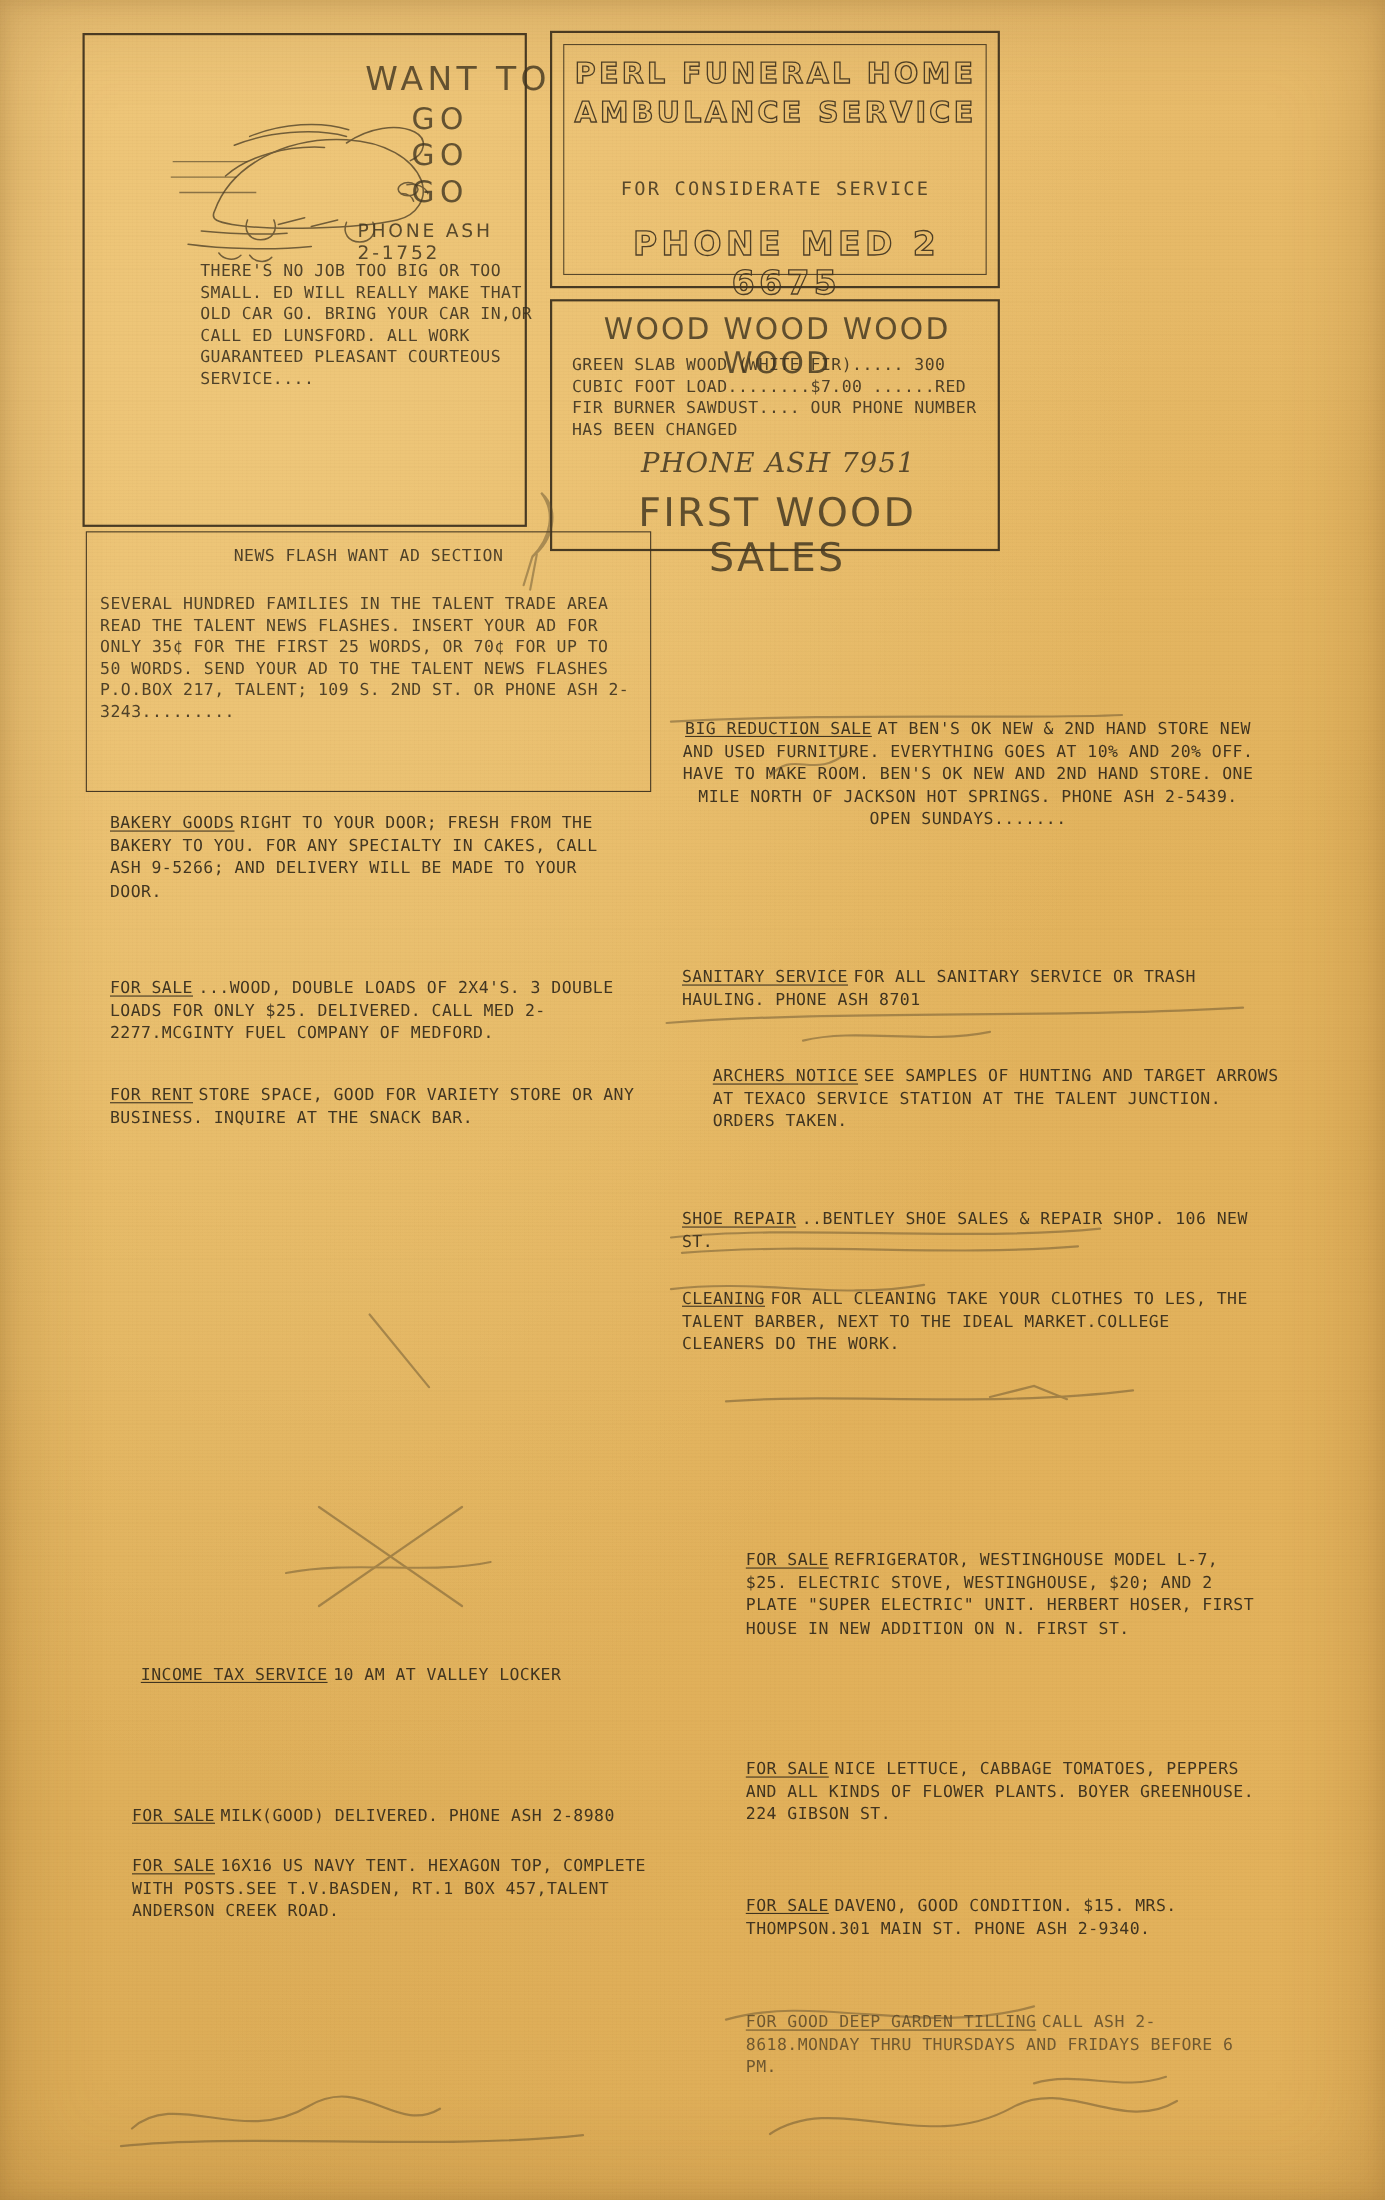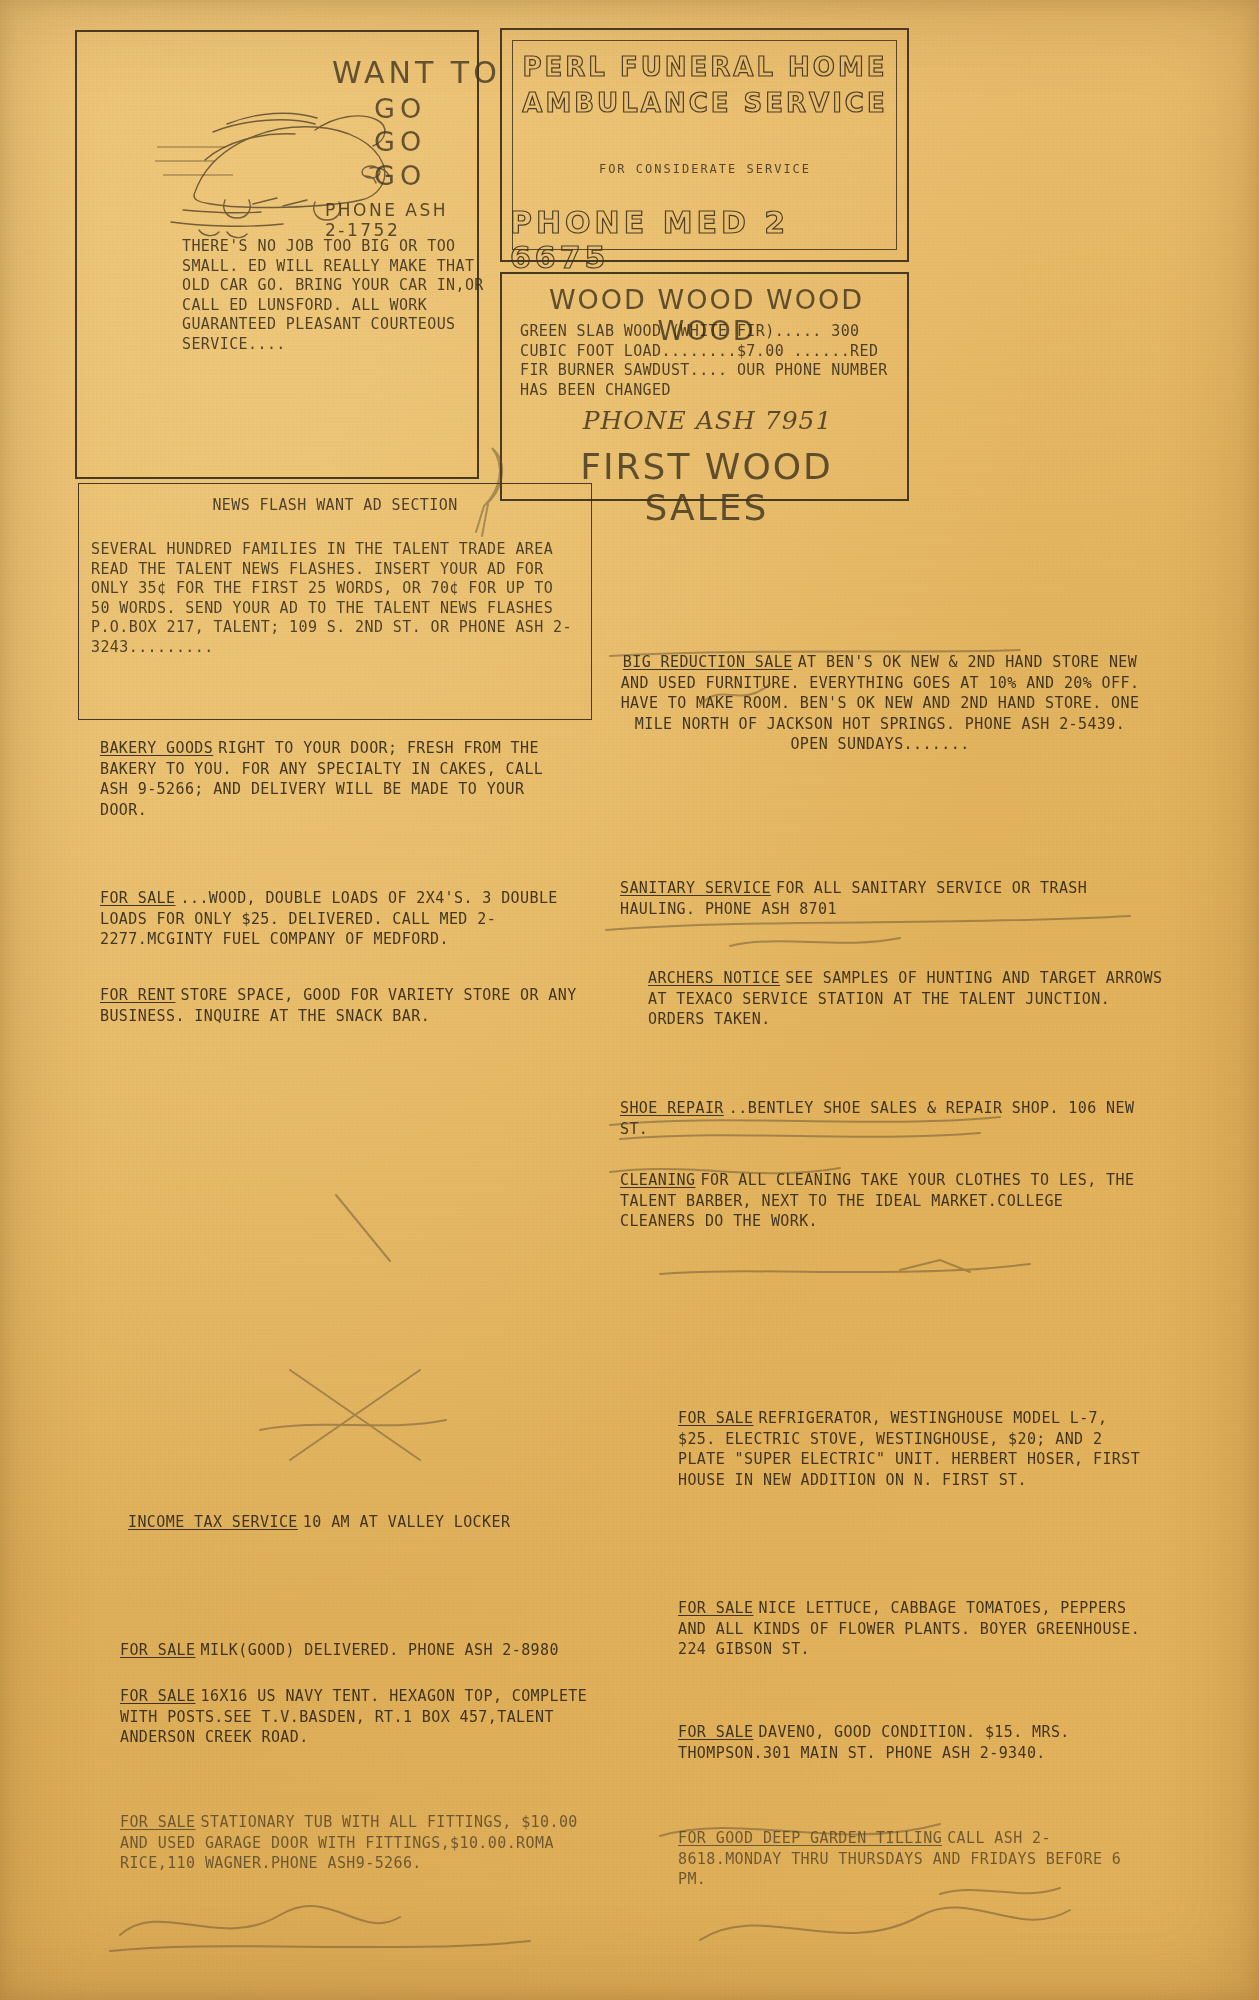--- a/index.html
+++ b/index.html
@@ -112,22 +112,22 @@
     font-family: "DejaVu Sans", sans-serif;
     font-weight: bold;
     color: transparent;
     -webkit-text-stroke: 1.2px #33291a;
     letter-spacing: 3px;
     opacity: 0.92;
   }
   #perl-l1 { position:absolute; left: 18px; top: 22px; width: 370px; font-size: 26px; text-align:center;}
   #perl-l2 { position:absolute; left: 18px; top: 58px; width: 370px; font-size: 26px; text-align:center;}
   #perl-l3 { position:absolute; left: 18px; top: 132px; width: 370px; text-align:center;
-             font-family:"DejaVu Sans Mono", monospace; font-size: 12px; letter-spacing: 2px; color:#2f2718; opacity:.85;}
-  #perl-l4 { position:absolute; left: 8px; top: 175px; width: 370px; font-size: 30px; letter-spacing: 4px;}
+             font-family:"DejaVu Sans Mono", monospace; font-size: 17px; letter-spacing: 2px; color:#2f2718; opacity:.85;}
+  #perl-l4 { position:absolute; left: 28px; top: 175px; width: 370px; font-size: 30px; text-align:center; letter-spacing: 4px;}
 
   
   #ad-wood { left: 500px; top: 272px; width: 405px; height: 225px; }
   #wood-l1 { position:absolute; left: 12px; top: 10px; width: 385px; text-align:center;
              font-family:"DejaVu Sans", sans-serif; font-size: 27px; letter-spacing: 2px; color:#332a19; opacity:.82;}
   #wood-body { position:absolute; left: 18px; top: 48px; width: 375px; }
   #wood-phone { position:absolute; left: 18px; top: 132px; width: 375px; text-align:center;
                 font-family:"DejaVu Serif", serif; font-style: italic; font-size: 25px; letter-spacing:1px; color:#322a1a; opacity:.85;}
   #wood-logo { position:absolute; left: 12px; top: 172px; width: 385px; text-align:center;
                font-family:"DejaVu Sans", sans-serif; font-size: 36px; letter-spacing: 2px; color:#332a19; opacity:.82;}
@@ -261,24 +261,20 @@
   <div class="block" style="left:120px; top:1600px; width:470px;margin-top:40px;">
     <span class="tw u">FOR SALE</span>
     <span class="tw">MILK(GOOD) DELIVERED. PHONE ASH 2-8980</span>
   </div>
 
   <div class="block" style="left:120px; top:1686px; width:470px;">
     <span class="tw u">FOR SALE</span>
     <span class="tw">16x16 US NAVY TENT. HEXAGON TOP, COMPLETE WITH POSTS.SEE T.V.BASDEN, RT.1 BOX 457,TALENT ANDERSON CREEK ROAD.</span>
   </div>
 
-  <div class="block" style="left:120px; top:1812px; width:470px;">
-    <span class="tw u faint">FOR SALE</span>
-    <span class="tw faint">STATIONARY TUB WITH ALL FITTINGS, $10.00 AND USED GARAGE DOOR WITH FITTINGS,$10.00.ROMA RICE,110 WAGNER.PHONE ASH9-5266.</span>
-  </div>
 
   <div class="block" style="left:678px; top:1408px; width:470px;">
     <span class="tw u">FOR SALE</span>
     <span class="tw">REFRIGERATOR, WESTINGHOUSE MODEL L-7, $25. ELECTRIC STOVE, WESTINGHOUSE, $20; AND 2 PLATE "SUPER ELECTRIC" UNIT. HERBERT HOSER, FIRST HOUSE IN NEW ADDITION ON N. FIRST ST.</span>
   </div>
 
   <div class="block" style="left:678px; top:1598px; width:470px;">
     <span class="tw u">FOR SALE</span>
     <span class="tw">NICE LETTUCE, CABBAGE TOMATOES, PEPPERS AND ALL KINDS OF FLOWER PLANTS. BOYER GREENHOUSE. 224 GIBSON ST.</span>
   </div>

